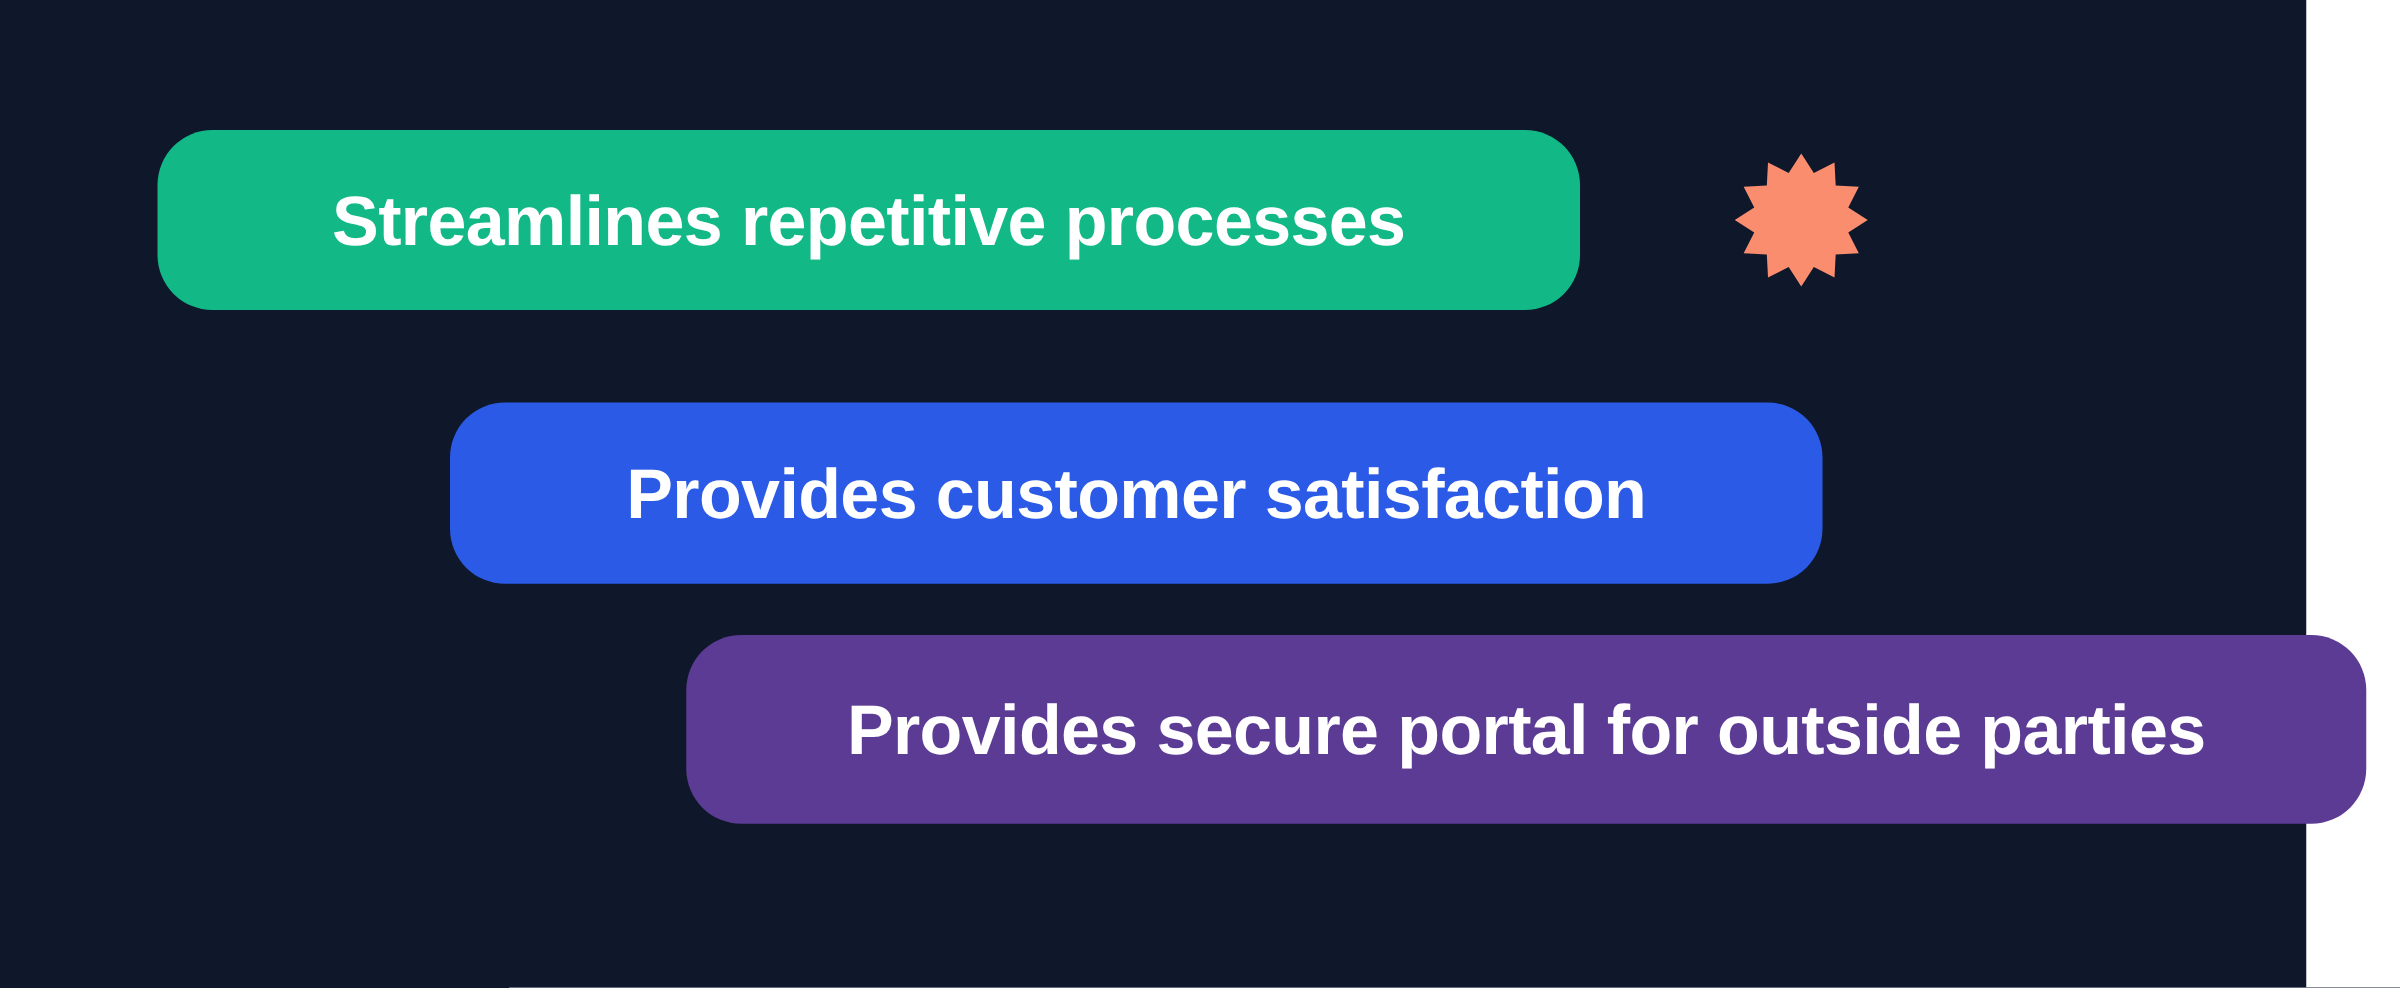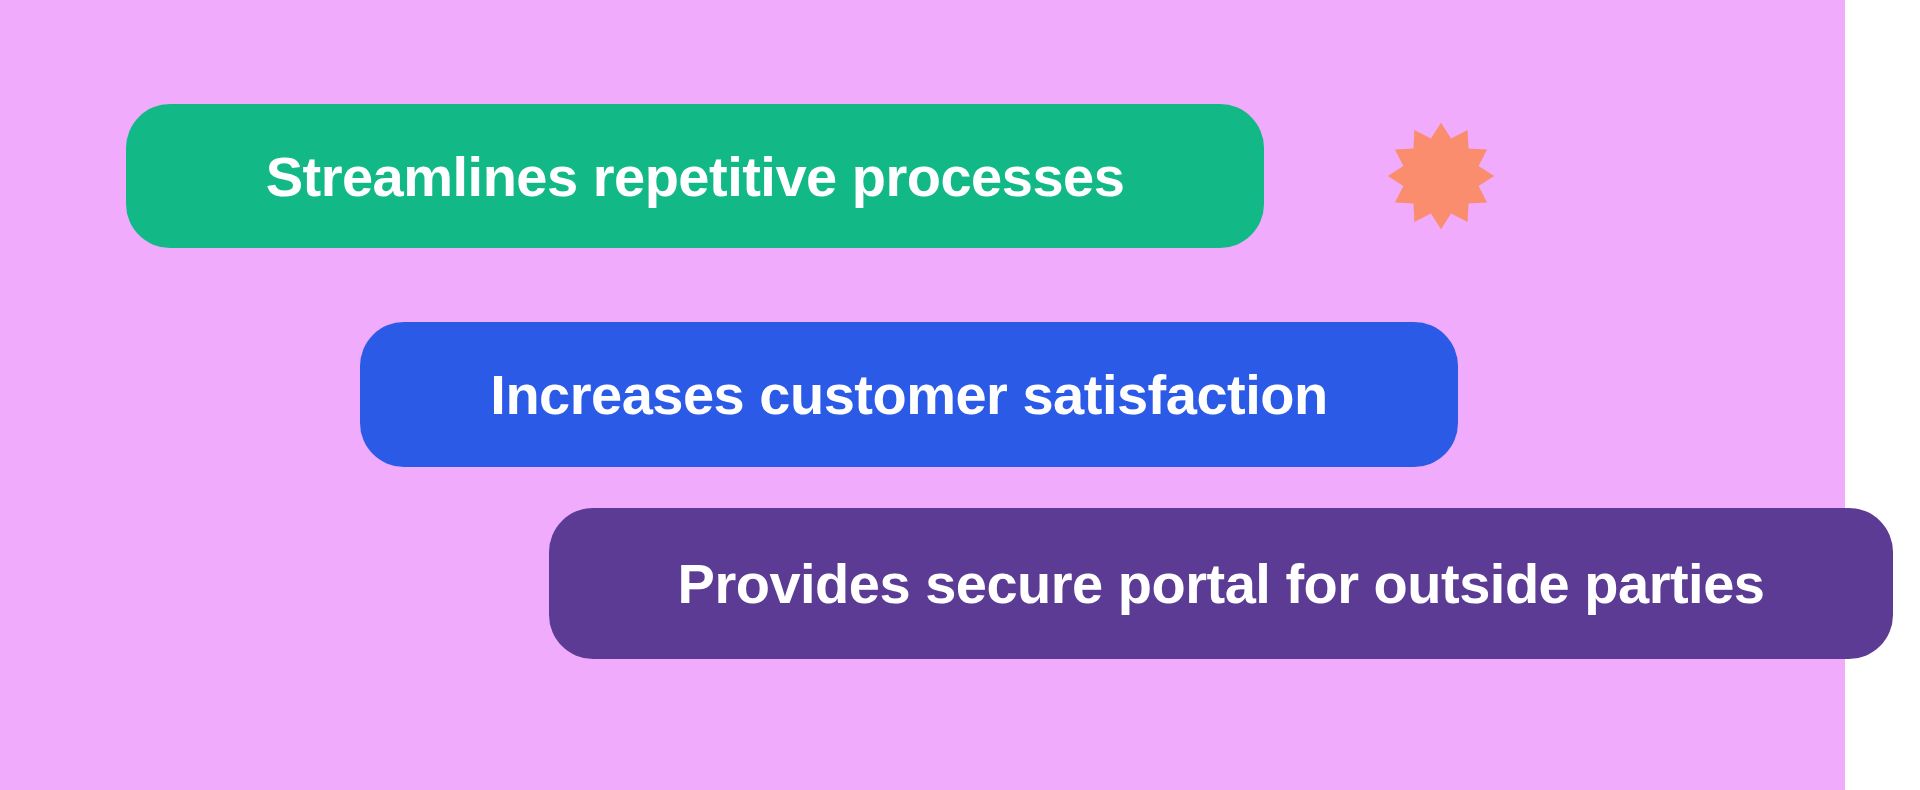--- a/index.html
+++ b/index.html
@@ -7,21 +7,21 @@
     padding: 0;
     width: 1920px;
     height: 790px;
     overflow: hidden;
     font-family: "Liberation Sans", sans-serif;
   }
   .canvas {
     position: relative;
     width: 1845px;
     height: 790px;
-    background: #f0abfc;
+    background: #0f172a;
     text-decoration: underline;
   }
   .pill {
     position: absolute;
     display: flex;
     align-items: center;
     justify-content: center;
     border-radius: 44px;
     color: #ffffff;
     font-weight: bold;
@@ -47,20 +47,20 @@
 
   <div class="pill pill-1" style="background: rgb(18, 185, 134);">
     <span>Streamlines repetitive processes</span>
   </div>
 
   <svg class="star" viewBox="0 0 120 120">
     <polygon points="60,4 70.6,20.4 88,11.5 89,31 108.5,32 99.6,49.4 116,60 99.6,70.6 108.5,88 89,89 88,108.5 70.6,99.6 60,116 49.4,99.6 32,108.5 31,89 11.5,88 20.4,70.6 4,60 20.4,49.4 11.5,32 31,31 32,11.5 49.4,20.4" style="fill: rgb(249, 141, 110);"></polygon>
   </svg>
 
   <div class="pill pill-2" style="background: rgb(43, 91, 230);">
-    <span>Increases customer satisfaction</span>
+    <span>Provides customer satisfaction</span>
   </div>
 
   <div class="pill pill-3" style="background: rgb(92, 59, 148);">
     <span>Provides secure portal for outside parties</span>
   </div>
 
 </div>
 
 </body></html>

